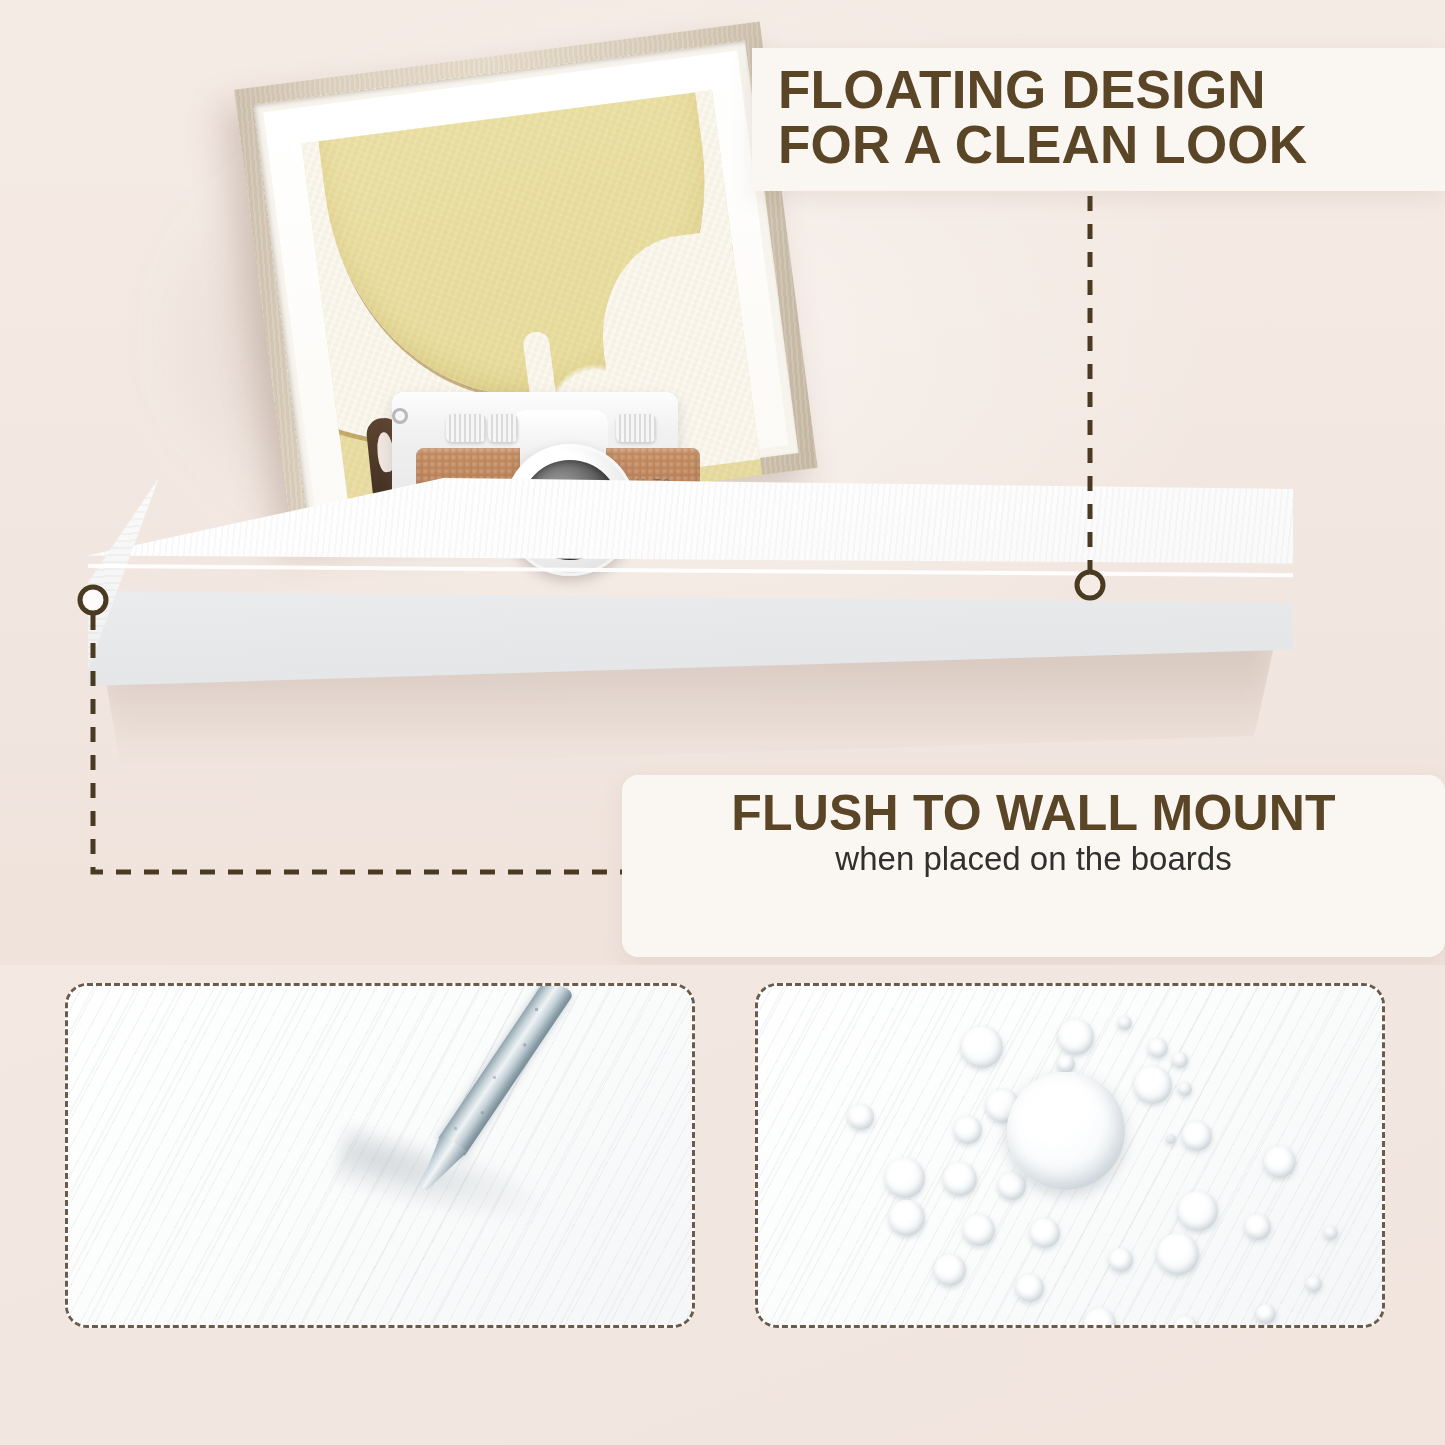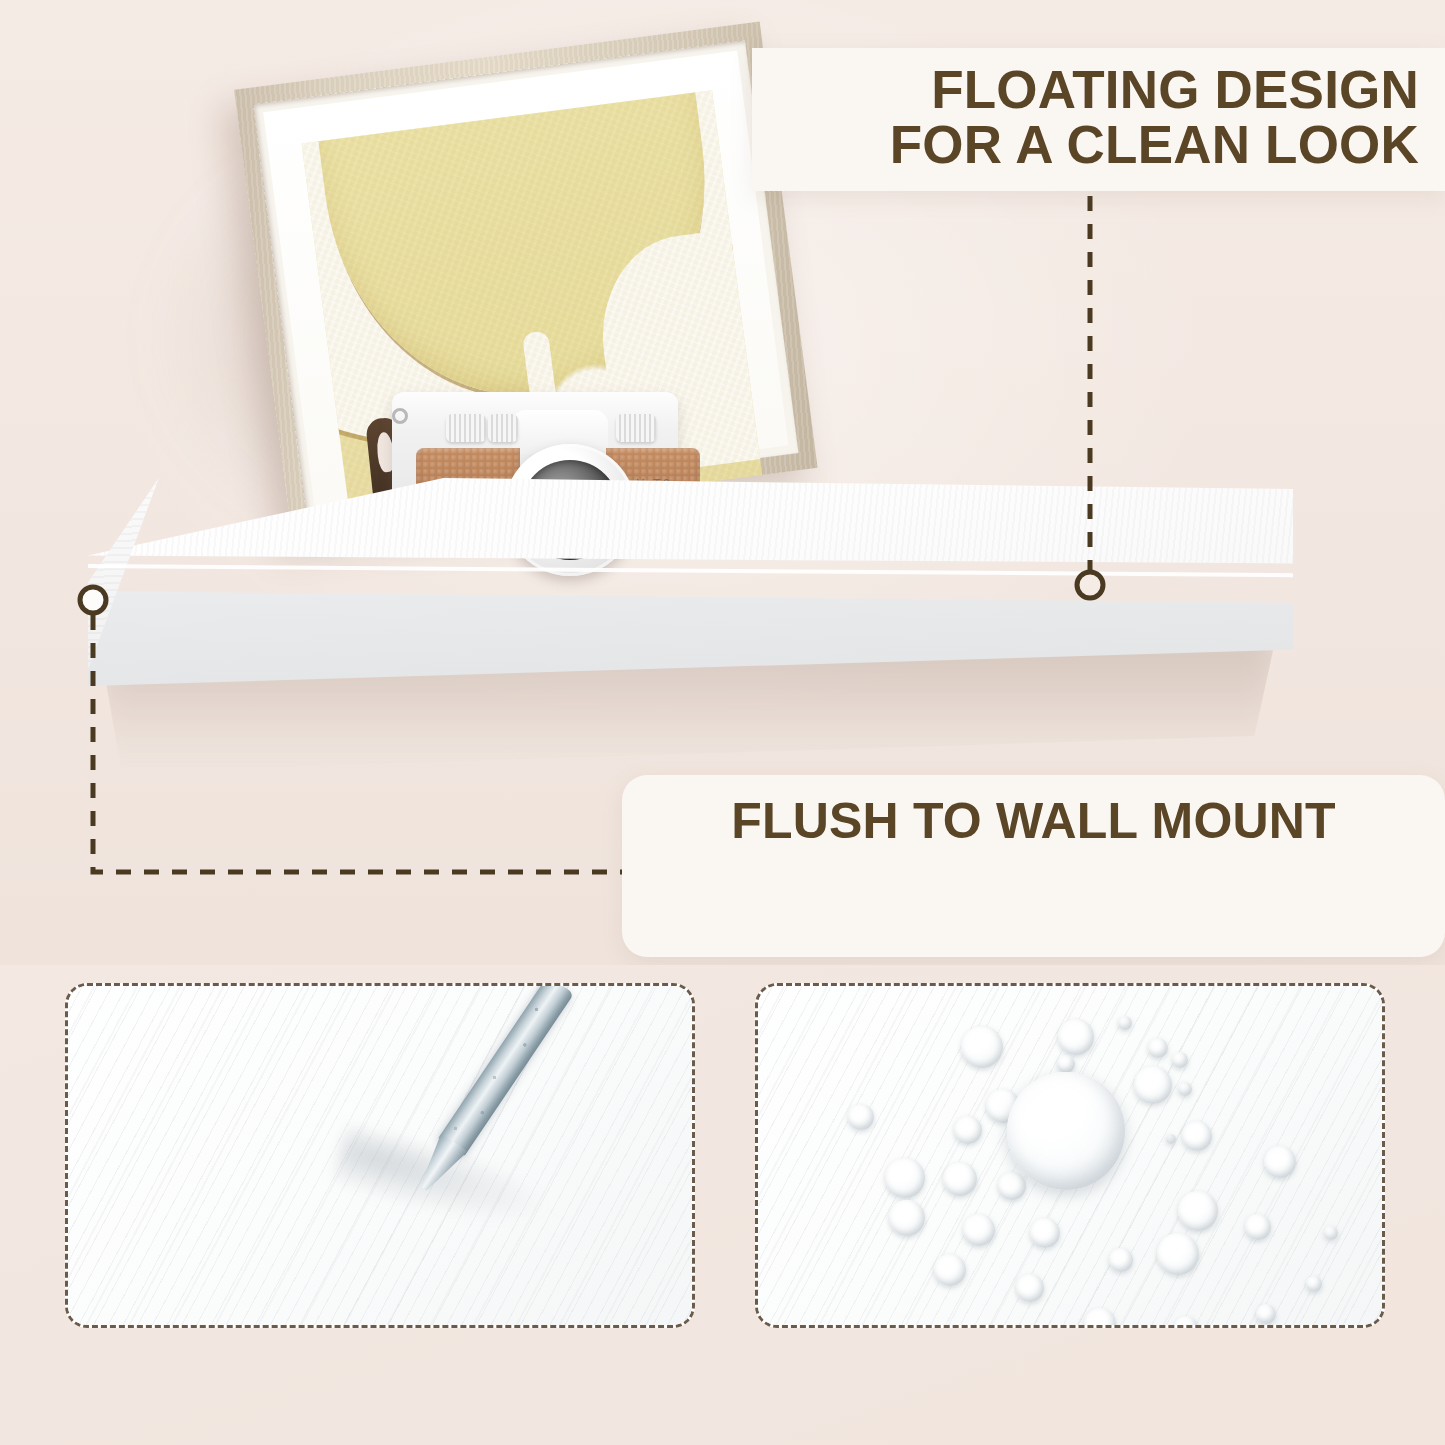--- a/index.html
+++ b/index.html
@@ -302,27 +302,27 @@
   
   .card {
     position: absolute;
     background: #faf6f2;
     box-shadow: 0 6px 22px rgba(150,120,100,0.12);
   }
   .card-top {
     left: 752px; top: 48px;
     width: 693px; height: 143px;
     padding: 14px 26px 10px 26px;
-    text-align: right;
+    text-align: left;
   }
   .card-bottom {
     left: 622px; top: 775px;
     width: 823px; height: 182px;
-    border-radius: 25px;
-    padding: 20px 26px 14px 26px;
+    border-radius: 16px;
+    padding: 12px 26px 14px 26px;
     text-align: center;
   }
   .headline {
     color: #5a4527;
     font-weight: 700;
     letter-spacing: 0.2px;
     line-height: 1.04;
   }
   .card-top .headline { font-size: 53px; }
   .card-bottom .headline { font-size: 50px; }
@@ -498,20 +498,21 @@
       <polyline points="93,615 93,872 622,872" fill="none" stroke="#4a3a22" stroke-width="5" stroke-dasharray="15 13"></polyline>
     </svg>
 
     <div class="card card-top">
       <div class="headline">FLOATING DESIGN</div>
       <div class="headline">FOR A CLEAN LOOK</div>
     </div>
 
     <div class="card card-bottom">
       <div class="headline">FLUSH TO WALL MOUNT</div>
+      <div class="subline" style="margin-top:0">when placed on the boards</div>
     </div>
   </div>
 
   <div class="panels">
 
     <div class="panel left">
       <div class="panel-inner">
         <div class="woodgrain"></div>
         <div class="driver-shadow"></div>
         <div class="driver">

